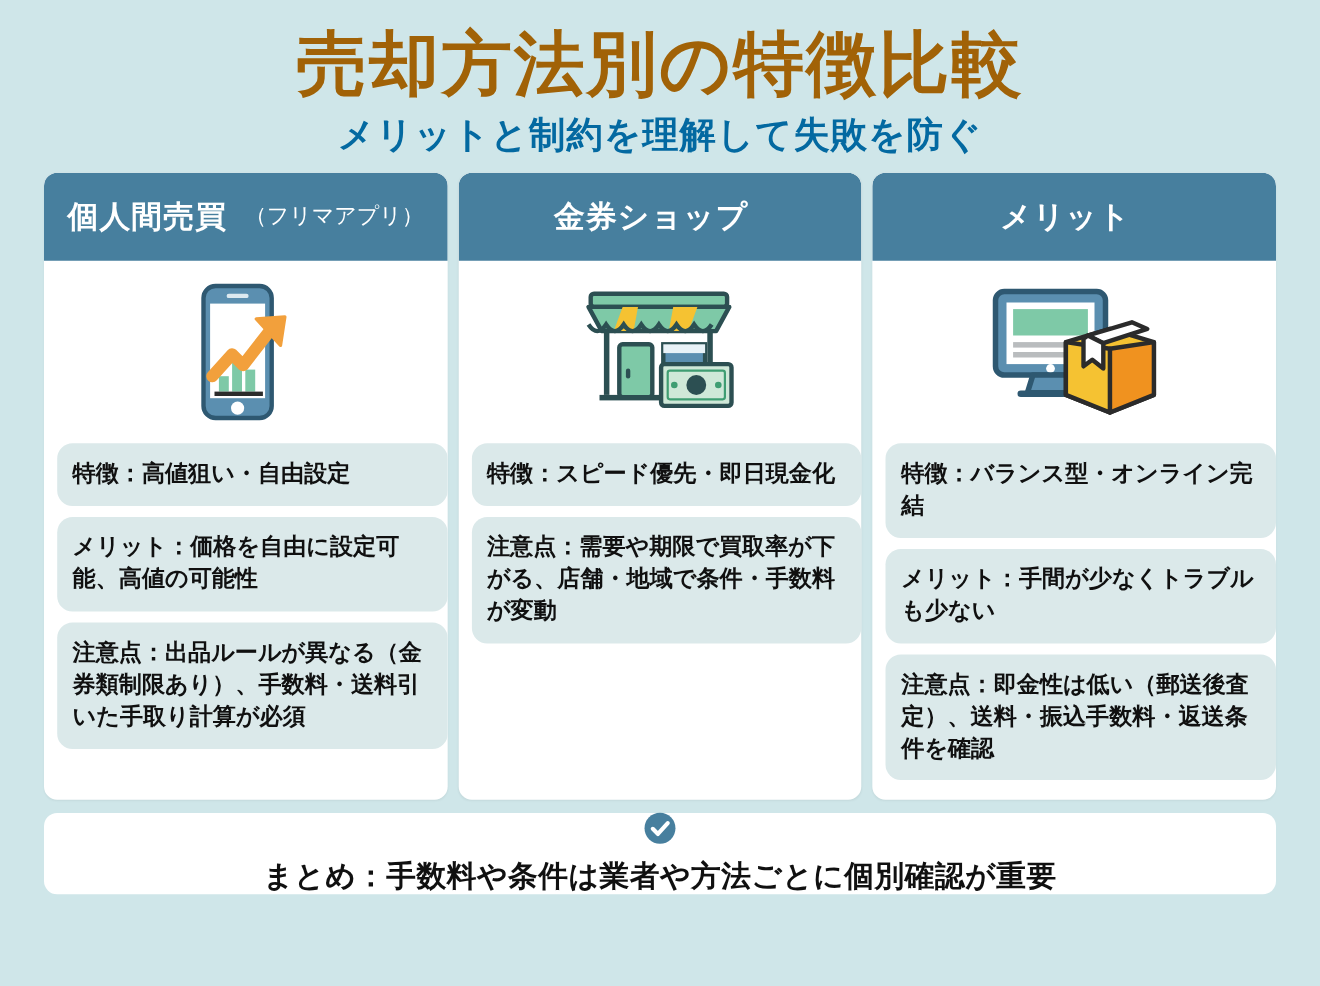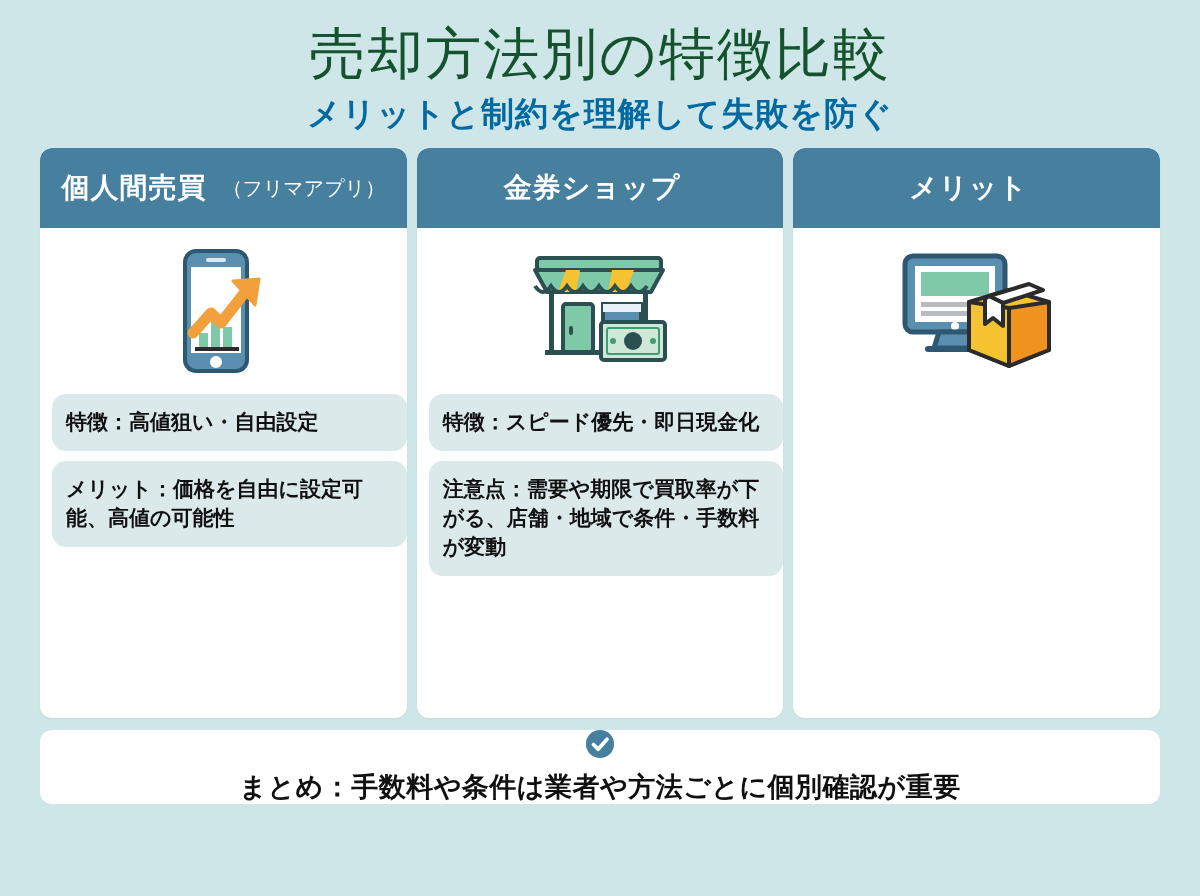--- a/index.html
+++ b/index.html
@@ -12,21 +12,21 @@
   .page{
     width:1200px;height:896px;
     box-sizing:border-box;
     padding:18px 40px 22px 40px;
     display:flex;flex-direction:column;
   }
 
   
   .title-block{text-align:center;margin:6px 0 14px 0;}
   .main-title{
-    font-size:56px;font-weight:400;color:#14532d;
+    font-size:64px;font-weight:700;color:#a16207;
     letter-spacing:2px;line-height:1.08;
     margin:0 0 10px 0;
   }
   .sub-title{
     font-size:33px;font-weight:700;color:#0369a1;
     letter-spacing:1px;line-height:1.2;margin:0;
   }
 
   
   .columns{
@@ -117,20 +117,21 @@
           <rect x="48" y="80" width="9" height="26" fill="#7ec9a7"></rect>
           <rect x="60" y="86" width="9" height="20" fill="#7ec9a7"></rect>
           <rect x="32" y="106" width="44" height="4" fill="#2c2c2c"></rect>
           <path d="M30 92 L48 72 L58 82 L86 46" fill="none" stroke="#f2a03c" stroke-width="11" stroke-linecap="round" stroke-linejoin="round"></path>
           <path d="M70 40 L96 38 L92 64 Z" fill="#f2a03c" stroke="#f2a03c" stroke-width="3" stroke-linejoin="round"></path>
         </svg>
       </div>
       <div class="rows">
         <div class="row-chip">特徴：高値狙い・自由設定</div>
         <div class="row-chip">メリット：価格を自由に設定可能、高値の可能性</div>
+        <div class="row-chip">注意点：出品ルールが異なる（金券類制限あり）、手数料・送料引いた手取り計算が必須</div>
       </div>
     </div>
 
     <div class="column">
       <div class="col-header">
         <span class="h-main">金券ショップ</span>
           <span class="h-sub"></span>
       </div>
       <div class="icon-area">
         <svg width="150" height="130" viewBox="0 0 150 130">
@@ -174,20 +175,25 @@
           <circle cx="58" cy="80" r="4" fill="#ffffff"></circle>
           <path d="M42 86 h32 l5 16 h-42 z" fill="#5b8fb0" stroke="#2e5871" stroke-width="5" stroke-linejoin="round"></path>
           <rect x="28" y="100" width="60" height="6" rx="3" fill="#2e5871"></rect>
           <path d="M72 56 L112 44 L152 56 L152 104 L112 120 L72 104 Z" fill="#f5c232" stroke="#2b2b2b" stroke-width="4" stroke-linejoin="round"></path>
           <path d="M112 62 L152 56 L152 104 L112 120 Z" fill="#f0921f" stroke="#2b2b2b" stroke-width="4" stroke-linejoin="round"></path>
           <path d="M72 56 L112 62 L112 120 L72 104 Z" fill="#f5c232" stroke="#2b2b2b" stroke-width="4" stroke-linejoin="round"></path>
           <path d="M92 50 L132 38 L146 44 L106 57 Z" fill="#ffffff" stroke="#2b2b2b" stroke-width="4" stroke-linejoin="round"></path>
           <path d="M92 50 L106 57 L106 80 L96 72 L88 78 L88 53 Z" fill="#ffffff" stroke="#2b2b2b" stroke-width="4" stroke-linejoin="round"></path>
         </svg>
       </div>
+      <div class="rows">
+        <div class="row-chip">特徴：バランス型・オンライン完結</div>
+        <div class="row-chip">メリット：手間が少なくトラブルも少ない</div>
+        <div class="row-chip">注意点：即金性は低い（郵送後査定）、送料・振込手数料・返送条件を確認</div>
+      </div>
     </div>
 
   </div>
 
   <div class="footer">
     <svg class="check-icon" viewBox="0 0 32 32">
       <circle cx="16" cy="16" r="15" fill="#477f9e"></circle>
       <path d="M9 16.5 L14 21.5 L23.5 11" fill="none" stroke="#ffffff" stroke-width="4" stroke-linecap="round" stroke-linejoin="round"></path>
     </svg>
     <span class="footer-text">まとめ：手数料や条件は業者や方法ごとに個別確認が重要</span>

